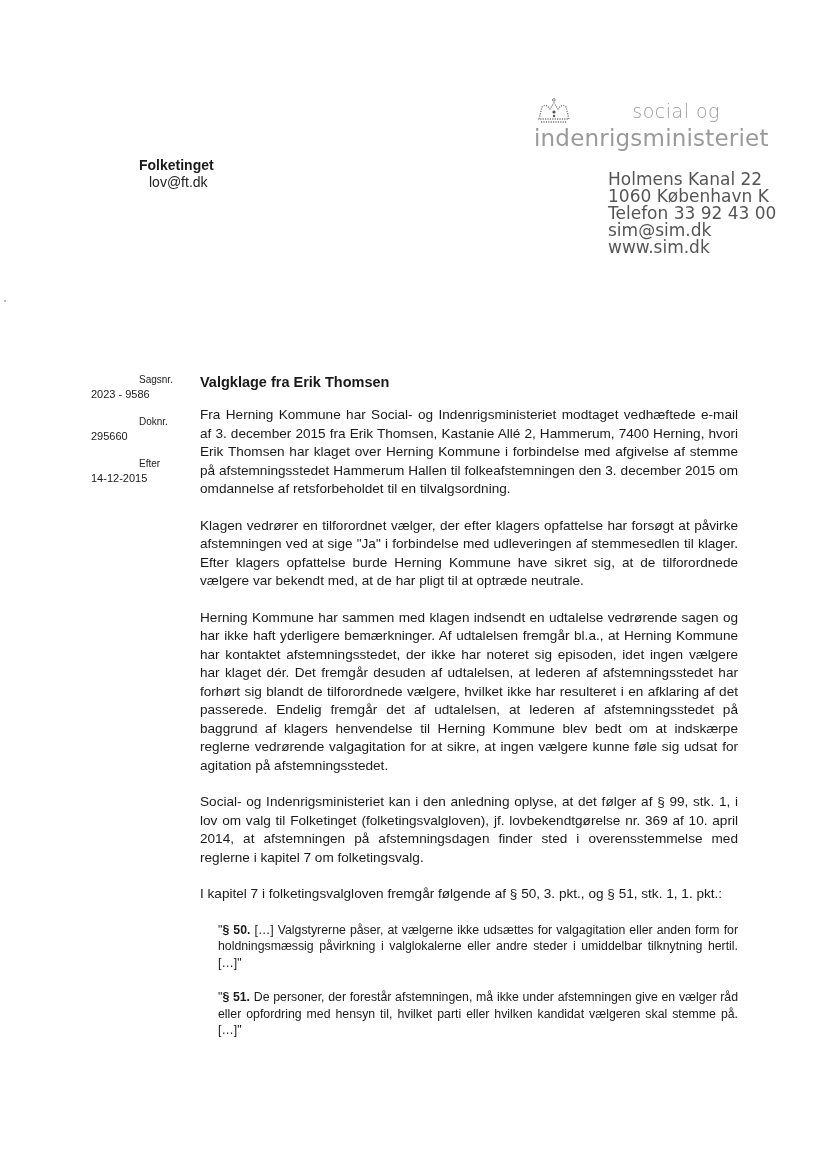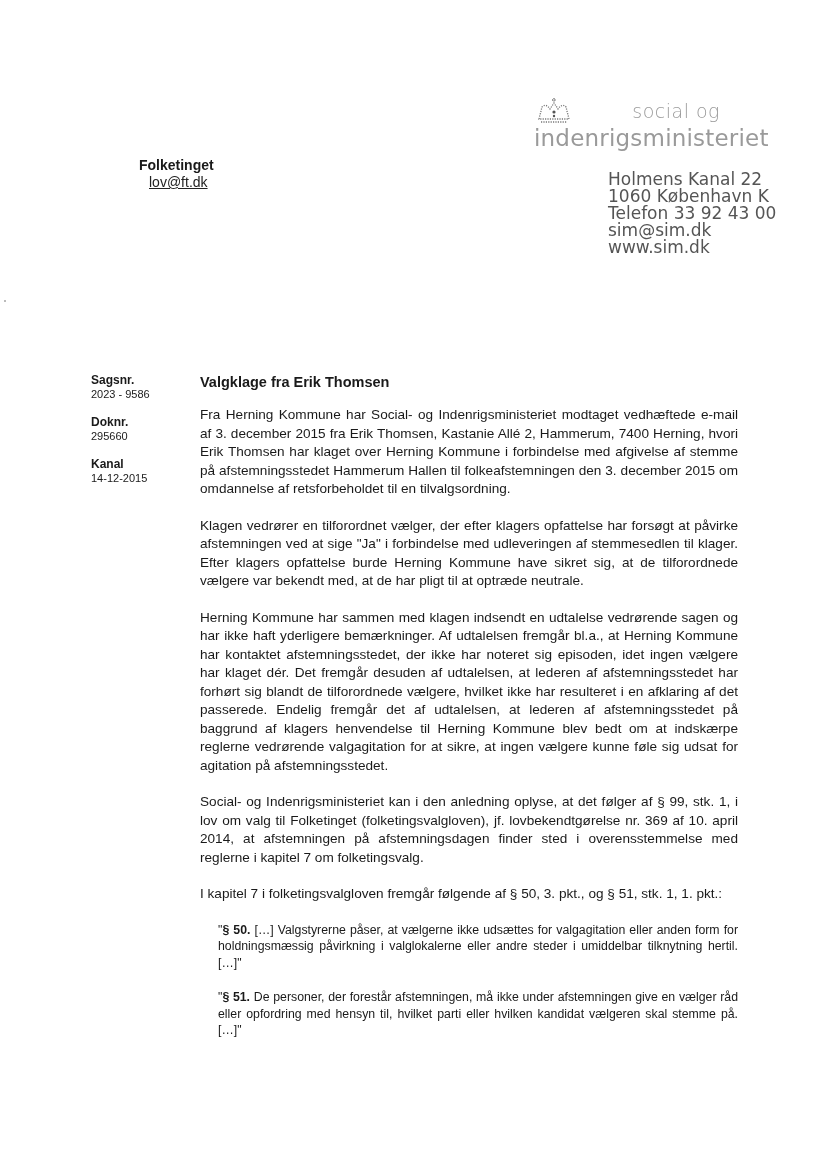--- a/index.html
+++ b/index.html
@@ -9,24 +9,24 @@
   .crown { position: absolute; left: 6px; top: 0; width: 36px; height: 28px; }
   .logo-line1 { position: absolute; right: 30px; top: 3px; font-size: 19px; color: #9a9a9a;
                 font-family: "DejaVu Sans", sans-serif; letter-spacing: 0.5px; font-weight: 300; }
   .logo-line2 { position: absolute; left: 4px; top: 28px; font-size: 23px; color: #9a9a9a;
                 font-family: "DejaVu Sans", sans-serif; letter-spacing: 0.2px; }
   .address { position: absolute; left: 608px; top: 171px; font-size: 17px; line-height: 17px; color: #555;
              font-family: "DejaVu Sans", sans-serif; }
   .address div { white-space: nowrap; }
   .recipient { position: absolute; left: 91px; top: 157px; font-size: 14px; line-height: 17px; margin-left: 48px; }
   .recipient .name { font-weight: bold; }
-  .recipient .email { text-decoration: underline; color: #222; padding-left: 10px; }
+  .recipient .email { color: #222; padding-left: 10px; }
   .meta { position: absolute; left: 91px; top: 373px; font-size: 11px; line-height: 14px; }
   .meta .block { margin-bottom: 14px; }
-  .meta .label { font-weight: bold; font-size: 12px; }
+  .meta .label { font-weight: normal; font-size: 10px; margin-left: 48px; }
   .main { position: absolute; left: 200px; top: 373px; width: 538px; font-size: 13.6px; line-height: 18.5px; }
   .main h1 { font-size: 14.5px; font-weight: bold; margin: 0 0 15px 0; line-height: 18px; }
   .main p { margin: 0 0 18px 0; text-align: justify; }
   .main p.quote { margin: 0 0 18px 18px; font-size: 12.3px; line-height: 16.5px; }
   .main p.quote b { font-weight: bold; }
   .margin-mark { position: absolute; left: 4px; top: 300px; width: 2px; height: 2px; background: #bbb; }
 </style>
 </head>
 <body>
 
@@ -62,21 +62,21 @@
 <div class="meta">
   <div class="block">
     <div class="label">Sagsnr.</div>
     <div>2023 - 9586</div>
   </div>
   <div class="block">
     <div class="label">Doknr.</div>
     <div>295660</div>
   </div>
   <div class="block">
-    <div class="label">Kanal</div>
+    <div class="label">Efter</div>
     <div>14-12-2015</div>
   </div>
 </div>
 
 <div class="main">
   <h1>Valgklage fra Erik Thomsen</h1>
   <p>Fra Herning Kommune har Social- og Indenrigsministeriet modtaget vedhæftede e-mail af 3. december 2015 fra Erik Thomsen, Kastanie Allé 2, Hammerum, 7400 Herning, hvori Erik Thomsen har klaget over Herning Kommune i forbindelse med afgivelse af stemme på afstemningsstedet Hammerum Hallen til folkeafstemningen den 3. december 2015 om omdannelse af retsforbeholdet til en tilvalgsordning.</p>
   <p>Klagen vedrører en tilforordnet vælger, der efter klagers opfattelse har forsøgt at påvirke afstemningen ved at sige "Ja" i forbindelse med udleveringen af stemmesedlen til klager. Efter klagers opfattelse burde Herning Kommune have sikret sig, at de tilforordnede vælgere var bekendt med, at de har pligt til at optræde neutrale.</p>
   <p>Herning Kommune har sammen med klagen indsendt en udtalelse vedrørende sagen og har ikke haft yderligere bemærkninger. Af udtalelsen fremgår bl.a., at Herning Kommune har kontaktet afstemningsstedet, der ikke har noteret sig episoden, idet ingen vælgere har klaget dér. Det fremgår desuden af udtalelsen, at lederen af afstemningsstedet har forhørt sig blandt de tilforordnede vælgere, hvilket ikke har resulteret i en afklaring af det passerede. Endelig fremgår det af udtalelsen, at lederen af afstemningsstedet på baggrund af klagers henvendelse til Herning Kommune blev bedt om at indskærpe reglerne vedrørende valgagitation for at sikre, at ingen vælgere kunne føle sig udsat for agitation på afstemningsstedet.</p>
   <p>Social- og Indenrigsministeriet kan i den anledning oplyse, at det følger af § 99, stk. 1, i lov om valg til Folketinget (folketingsvalgloven), jf. lovbekendtgørelse nr. 369 af 10. april 2014, at afstemningen på afstemningsdagen finder sted i overensstemmelse med reglerne i kapitel 7 om folketingsvalg.</p>

